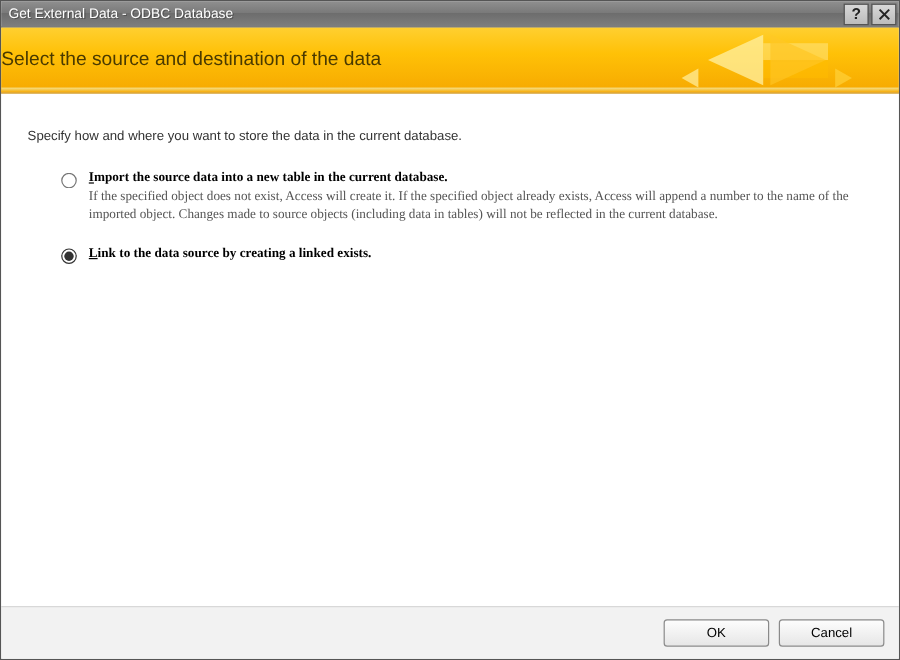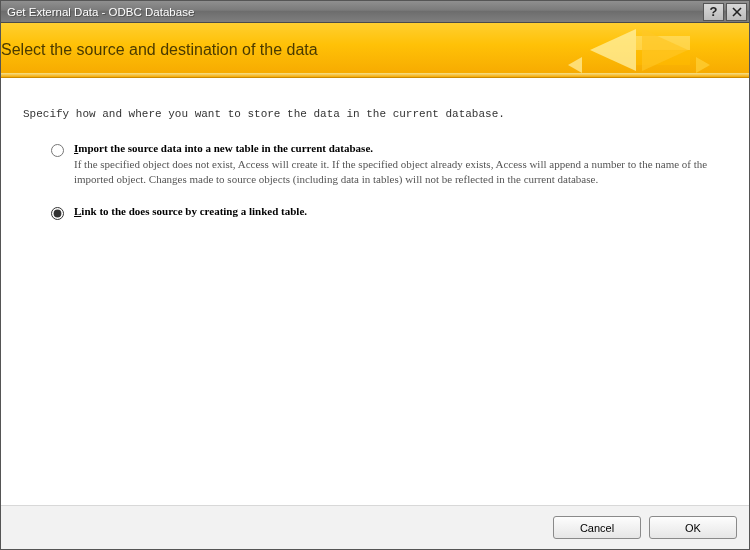--- a/index.html
+++ b/index.html
@@ -108,21 +108,20 @@
   .body-area {
     flex: 1;
     background: #fff;
     padding: 30px 18px 0 18px;
     font-size: 11px;
     color: #333;
   }
   .intro {
     margin-bottom: 22px;
     padding-left: 4px;
-    font-family: Liberation Mono, monospace;
   }
   .option {
     display: flex;
     align-items: flex-start;
     padding-left: 32px;
     margin-bottom: 18px;
   }
   .option input[type=radio] {
     margin: 2px 10px 0 0;
     width: 13px; height: 13px;
@@ -206,24 +205,24 @@
           <span class="mn">I</span><span>mport the source data into a new table in the current database.</span>
         </div>
         <div class="opt-desc">If the specified object does not exist, Access will create it. If the specified object already exists, Access will append a number to the name of the imported object. Changes made to source objects (including data in tables) will not be reflected in the current database.</div>
       </div>
     </label>
 
     <label class="option">
       <input type="radio" name="mode" checked="" style="">
       <div class="opt-text">
         <div class="opt-label">
-          <span class="mn">L</span><span>ink to the does source by creating a linked table.</span>
+          <span class="mn">L</span><span>ink to the data source by creating a linked exists.</span>
         </div>
       </div>
     </label>
   </div>
 
   <div class="footer">
+    <button class="btn">OK</button>
     <button class="btn">Cancel</button>
-    <button class="btn">OK</button>
   </div>
 
 </div>
 
 </body></html>

